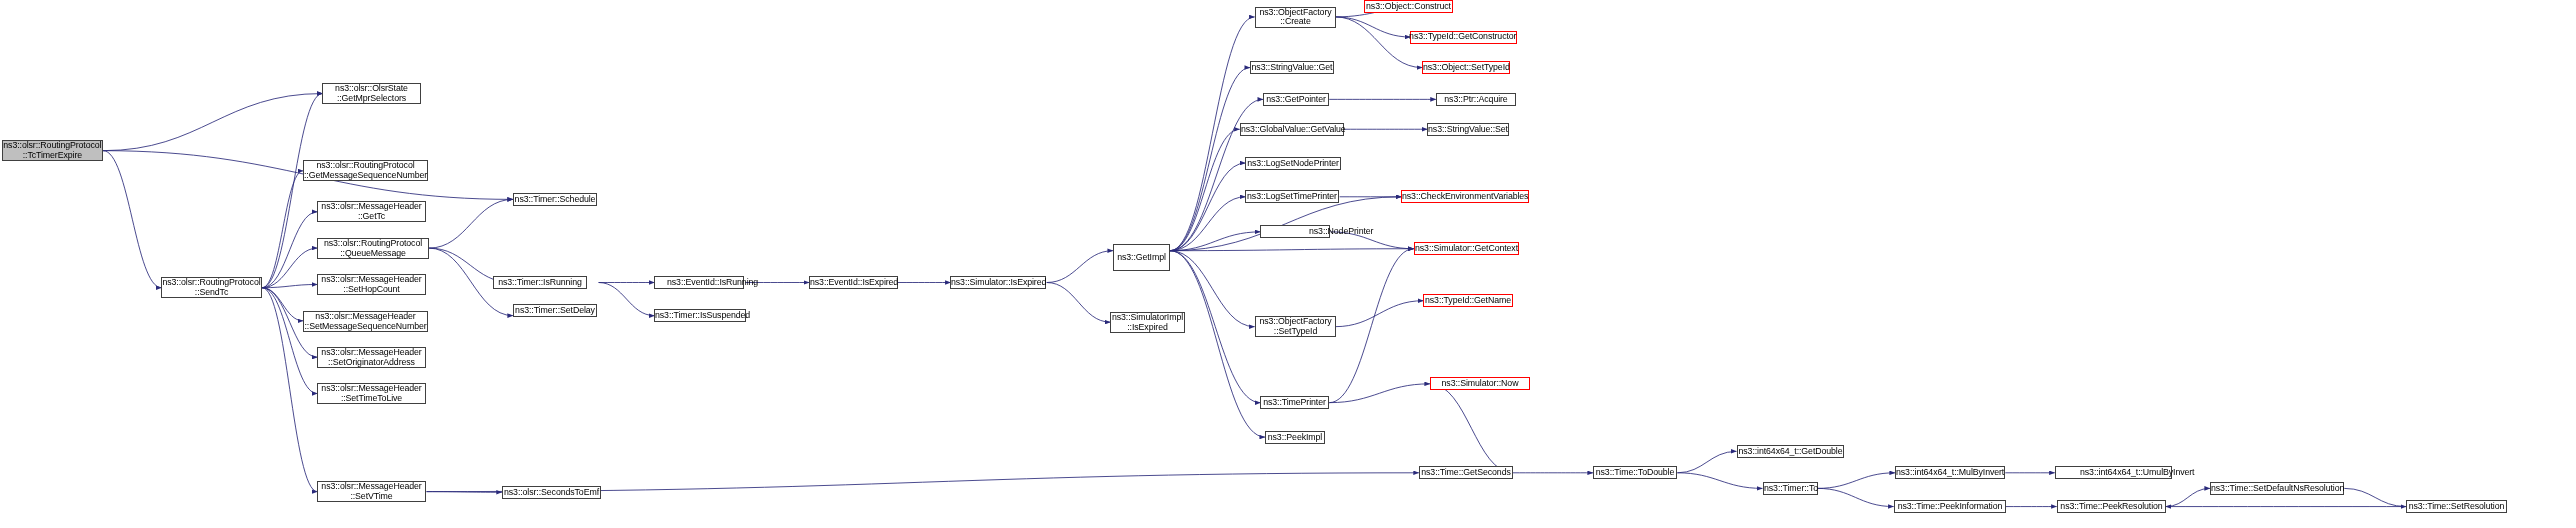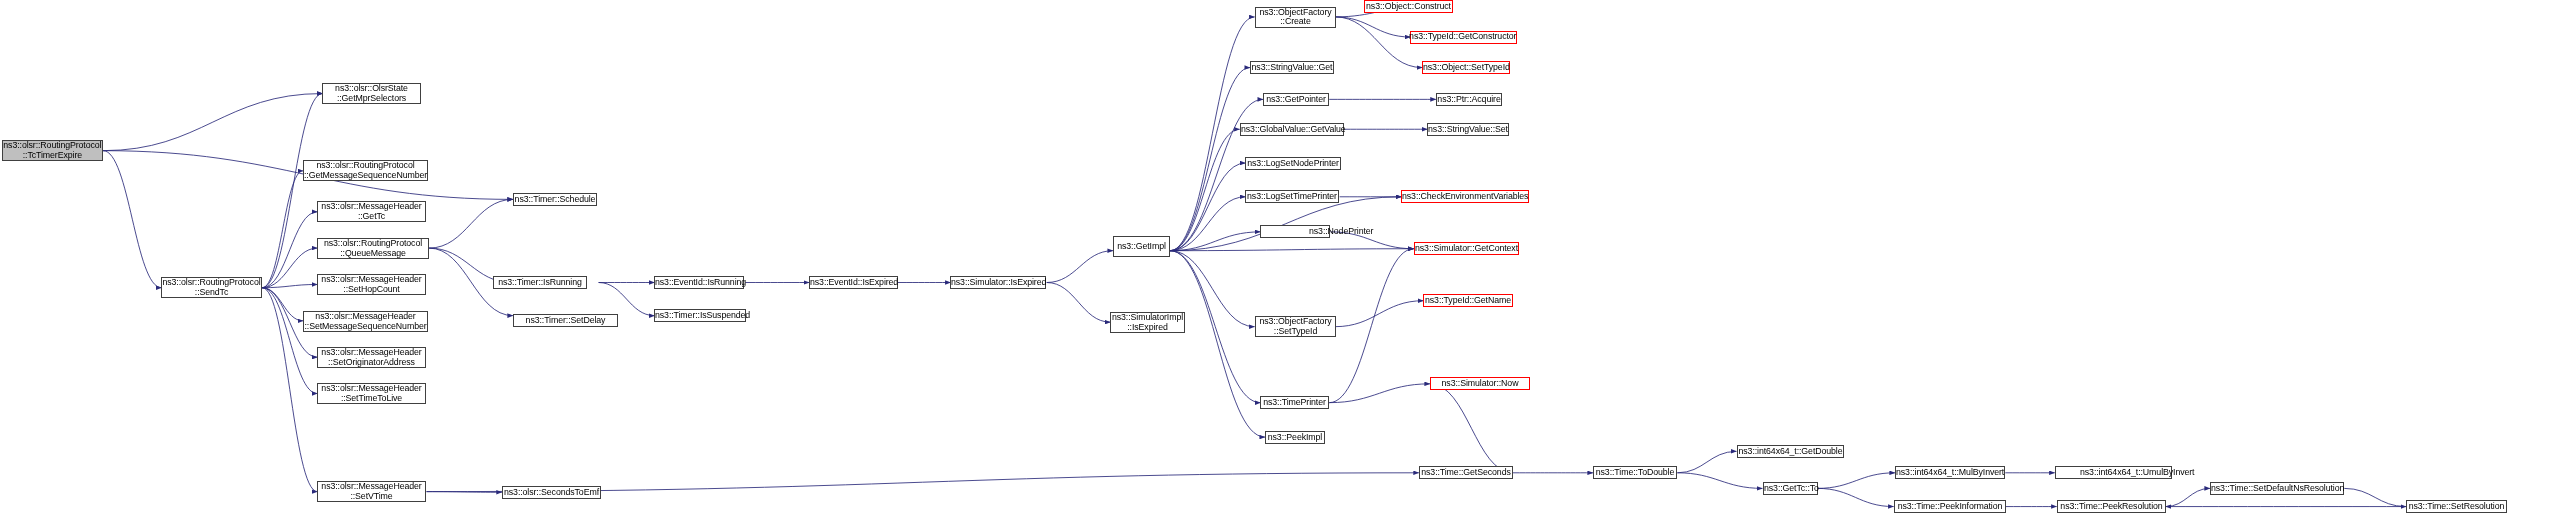--- a/index.html
+++ b/index.html
@@ -138,54 +138,54 @@
       <div class="node" style="left: 303px; top: 311px; width: 125px; height: 21px;"><span class="node-label">ns3::olsr::MessageHeader
 ::SetMessageSequenceNumber</span></div>
       <div class="node" style="left: 317px; top: 347px; width: 109px; height: 21px;"><span class="node-label">ns3::olsr::MessageHeader
 ::SetOriginatorAddress</span></div>
       <div class="node" style="left: 317px; top: 383px; width: 109px; height: 21px;"><span class="node-label">ns3::olsr::MessageHeader
 ::SetTimeToLive</span></div>
       <div class="node" style="left: 317px; top: 481px; width: 109px; height: 21px;"><span class="node-label">ns3::olsr::MessageHeader
 ::SetVTime</span></div>
       <div class="node" style="left: 513px; top: 193px; width: 84px; height: 13px;"><span class="node-label">ns3::Timer::Schedule</span></div>
       <div class="node" style="left: 493px; top: 276px; width: 94px; height: 13px;"><span class="node-label">ns3::Timer::IsRunning</span></div>
-      <div class="node" style="left: 513px; top: 314px; width: 105px; height: 13px;"><span class="node-label">ns3::Timer::SetDelay</span></div>
+      <div class="node" style="left: 513px; top: 304px; width: 84px; height: 13px;"><span class="node-label">ns3::Timer::SetDelay</span></div>
       <div class="node" style="left: 502px; top: 486px; width: 99px; height: 13px;"><span class="node-label">ns3::olsr::SecondsToEmf</span></div>
-      <div class="node" style="left: 654px; top: 276px; width: 90px; height: 13px;"><span class="node-label">ns3::EventId::IsRunning</span></div>
+      <div class="node" style="left: 654px; top: 276px; width: 90px; height: 13px; padding-left: 12px;"><span class="node-label">ns3::EventId::IsRunning</span></div>
       <div class="node" style="left: 654px; top: 309px; width: 92px; height: 13px;"><span class="node-label">ns3::Timer::IsSuspended</span></div>
       <div class="node" style="left: 809px; top: 276px; width: 89px; height: 13px;"><span class="node-label">ns3::EventId::IsExpired</span></div>
       <div class="node" style="left: 950px; top: 276px; width: 96px; height: 13px;"><span class="node-label">ns3::Simulator::IsExpired</span></div>
-      <div class="node" style="left: 1113px; top: 236px; width: 57px; height: 21px;"><span class="node-label">ns3::GetImpl</span></div>
+      <div class="node" style="left: 1113px; top: 244px; width: 57px; height: 27px;"><span class="node-label">ns3::GetImpl</span></div>
       <div class="node" style="left: 1110px; top: 312px; width: 75px; height: 21px;"><span class="node-label">ns3::SimulatorImpl
 ::IsExpired</span></div>
       <div class="node" style="left: 1255px; top: 6.5px; width: 81px; height: 21px;"><span class="node-label">ns3::ObjectFactory
 ::Create</span></div>
       <div class="node" style="left: 1250px; top: 61px; width: 84px; height: 13px;"><span class="node-label">ns3::StringValue::Get</span></div>
       <div class="node" style="left: 1263px; top: 93px; width: 66px; height: 13px;"><span class="node-label">ns3::GetPointer</span></div>
       <div class="node" style="left: 1240px; top: 123px; width: 104px; height: 13px;"><span class="node-label">ns3::GlobalValue::GetValue</span></div>
       <div class="node" style="left: 1245px; top: 157px; width: 96px; height: 13px;"><span class="node-label">ns3::LogSetNodePrinter</span></div>
       <div class="node" style="left: 1245px; top: 190px; width: 94px; height: 13px;"><span class="node-label">ns3::LogSetTimePrinter</span></div>
       <div class="node" style="left: 1260px; top: 225px; width: 70px; height: 13px; padding-left: 48px;"><span class="node-label">ns3::NodePrinter</span></div>
       <div class="node" style="left: 1255px; top: 316px; width: 81px; height: 21px;"><span class="node-label">ns3::ObjectFactory
 ::SetTypeId</span></div>
       <div class="node" style="left: 1260px; top: 396px; width: 69px; height: 13px;"><span class="node-label">ns3::TimePrinter</span></div>
       <div class="node" style="left: 1265px; top: 431px; width: 60px; height: 13px;"><span class="node-label">ns3::PeekImpl</span></div>
       <div class="node red" style="left: 1364px; top: 0px; width: 89px; height: 13px;"><span class="node-label">ns3::Object::Construct</span></div>
       <div class="node red" style="left: 1410px; top: 30.5px; width: 107px; height: 13px; justify-content: flex-end;"><span class="node-label">ns3::TypeId::GetConstructor</span></div>
       <div class="node red" style="left: 1422px; top: 61px; width: 88px; height: 13px;"><span class="node-label">ns3::Object::SetTypeId</span></div>
-      <div class="node" style="left: 1436px; top: 93px; width: 66px; height: 13px; align-items: center;"><span class="node-label">ns3::Ptr::Acquire</span></div>
+      <div class="node" style="left: 1436px; top: 93px; width: 80px; height: 13px; align-items: center;"><span class="node-label">ns3::Ptr::Acquire</span></div>
       <div class="node" style="left: 1427px; top: 123px; width: 82px; height: 13px;"><span class="node-label">ns3::StringValue::Set</span></div>
       <div class="node red" style="left: 1401px; top: 190px; width: 128px; height: 13px;"><span class="node-label">ns3::CheckEnvironmentVariables</span></div>
       <div class="node red" style="left: 1414px; top: 242px; width: 105px; height: 13px;"><span class="node-label">ns3::Simulator::GetContext</span></div>
       <div class="node red" style="left: 1423px; top: 294px; width: 90px; height: 13px;"><span class="node-label">ns3::TypeId::GetName</span></div>
       <div class="node red" style="left: 1430px; top: 377px; width: 100px; height: 13px;"><span class="node-label">ns3::Simulator::Now</span></div>
       <div class="node" style="left: 1419px; top: 466px; width: 94px; height: 13px;"><span class="node-label">ns3::Time::GetSeconds</span></div>
       <div class="node" style="left: 1593px; top: 466px; width: 84px; height: 13px;"><span class="node-label">ns3::Time::ToDouble</span></div>
       <div class="node" style="left: 1737px; top: 445px; width: 107px; height: 13px;"><span class="node-label">ns3::int64x64_t::GetDouble</span></div>
-      <div class="node" style="left: 1763px; top: 482px; width: 55px; height: 13px;"><span class="node-label">ns3::GetTc::To</span></div>
+      <div class="node" style="left: 1763px; top: 482px; width: 55px; height: 13px;"><span class="node-label">ns3::Timer::To</span></div>
       <div class="node" style="left: 1895px; top: 466px; width: 110px; height: 13px;"><span class="node-label">ns3::int64x64_t::MulByInvert</span></div>
       <div class="node" style="left: 1894px; top: 500px; width: 112px; height: 13px;"><span class="node-label">ns3::Time::PeekInformation</span></div>
       <div class="node" style="left: 2055px; top: 466px; width: 117px; height: 13px; padding-left: 24px;"><span class="node-label">ns3::int64x64_t::UmulByInvert</span></div>
       <div class="node" style="left: 2057px; top: 500px; width: 109px; height: 13px;"><span class="node-label">ns3::Time::PeekResolution</span></div>
       <div class="node" style="left: 2210px; top: 482px; width: 134px; height: 13px;"><span class="node-label">ns3::Time::SetDefaultNsResolution</span></div>
       <div class="node" style="left: 2406px; top: 500px; width: 101px; height: 13px;"><span class="node-label">ns3::Time::SetResolution</span></div>
     </div>
 </div>
 
 

